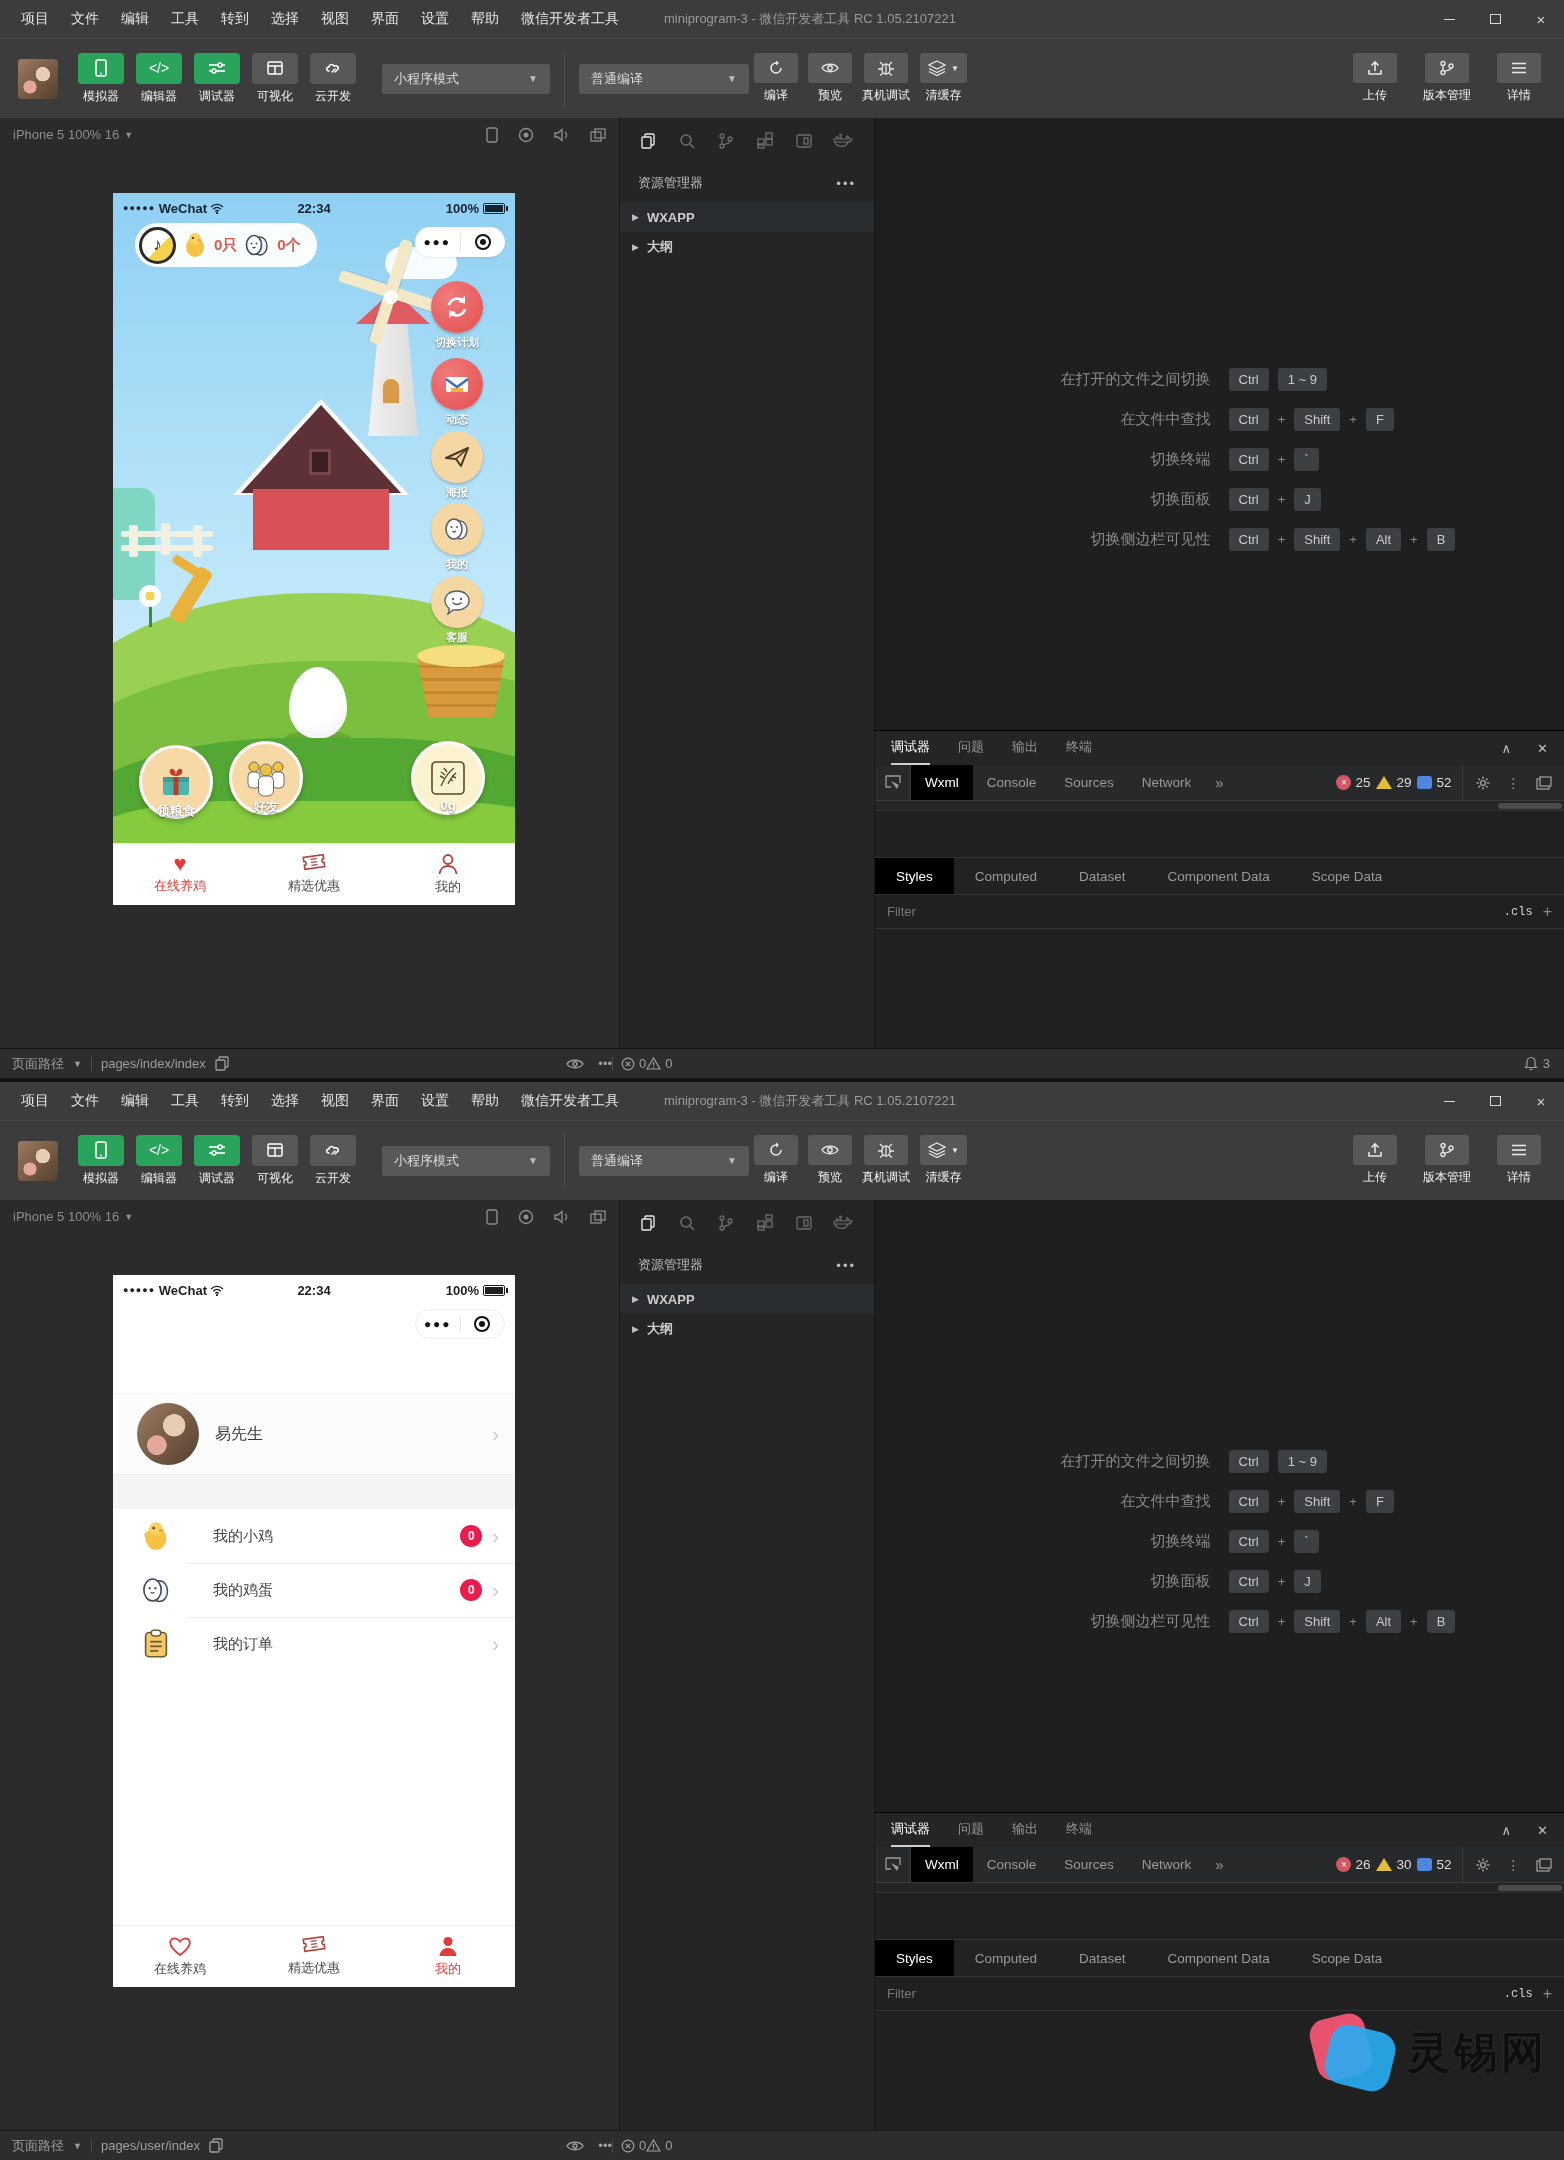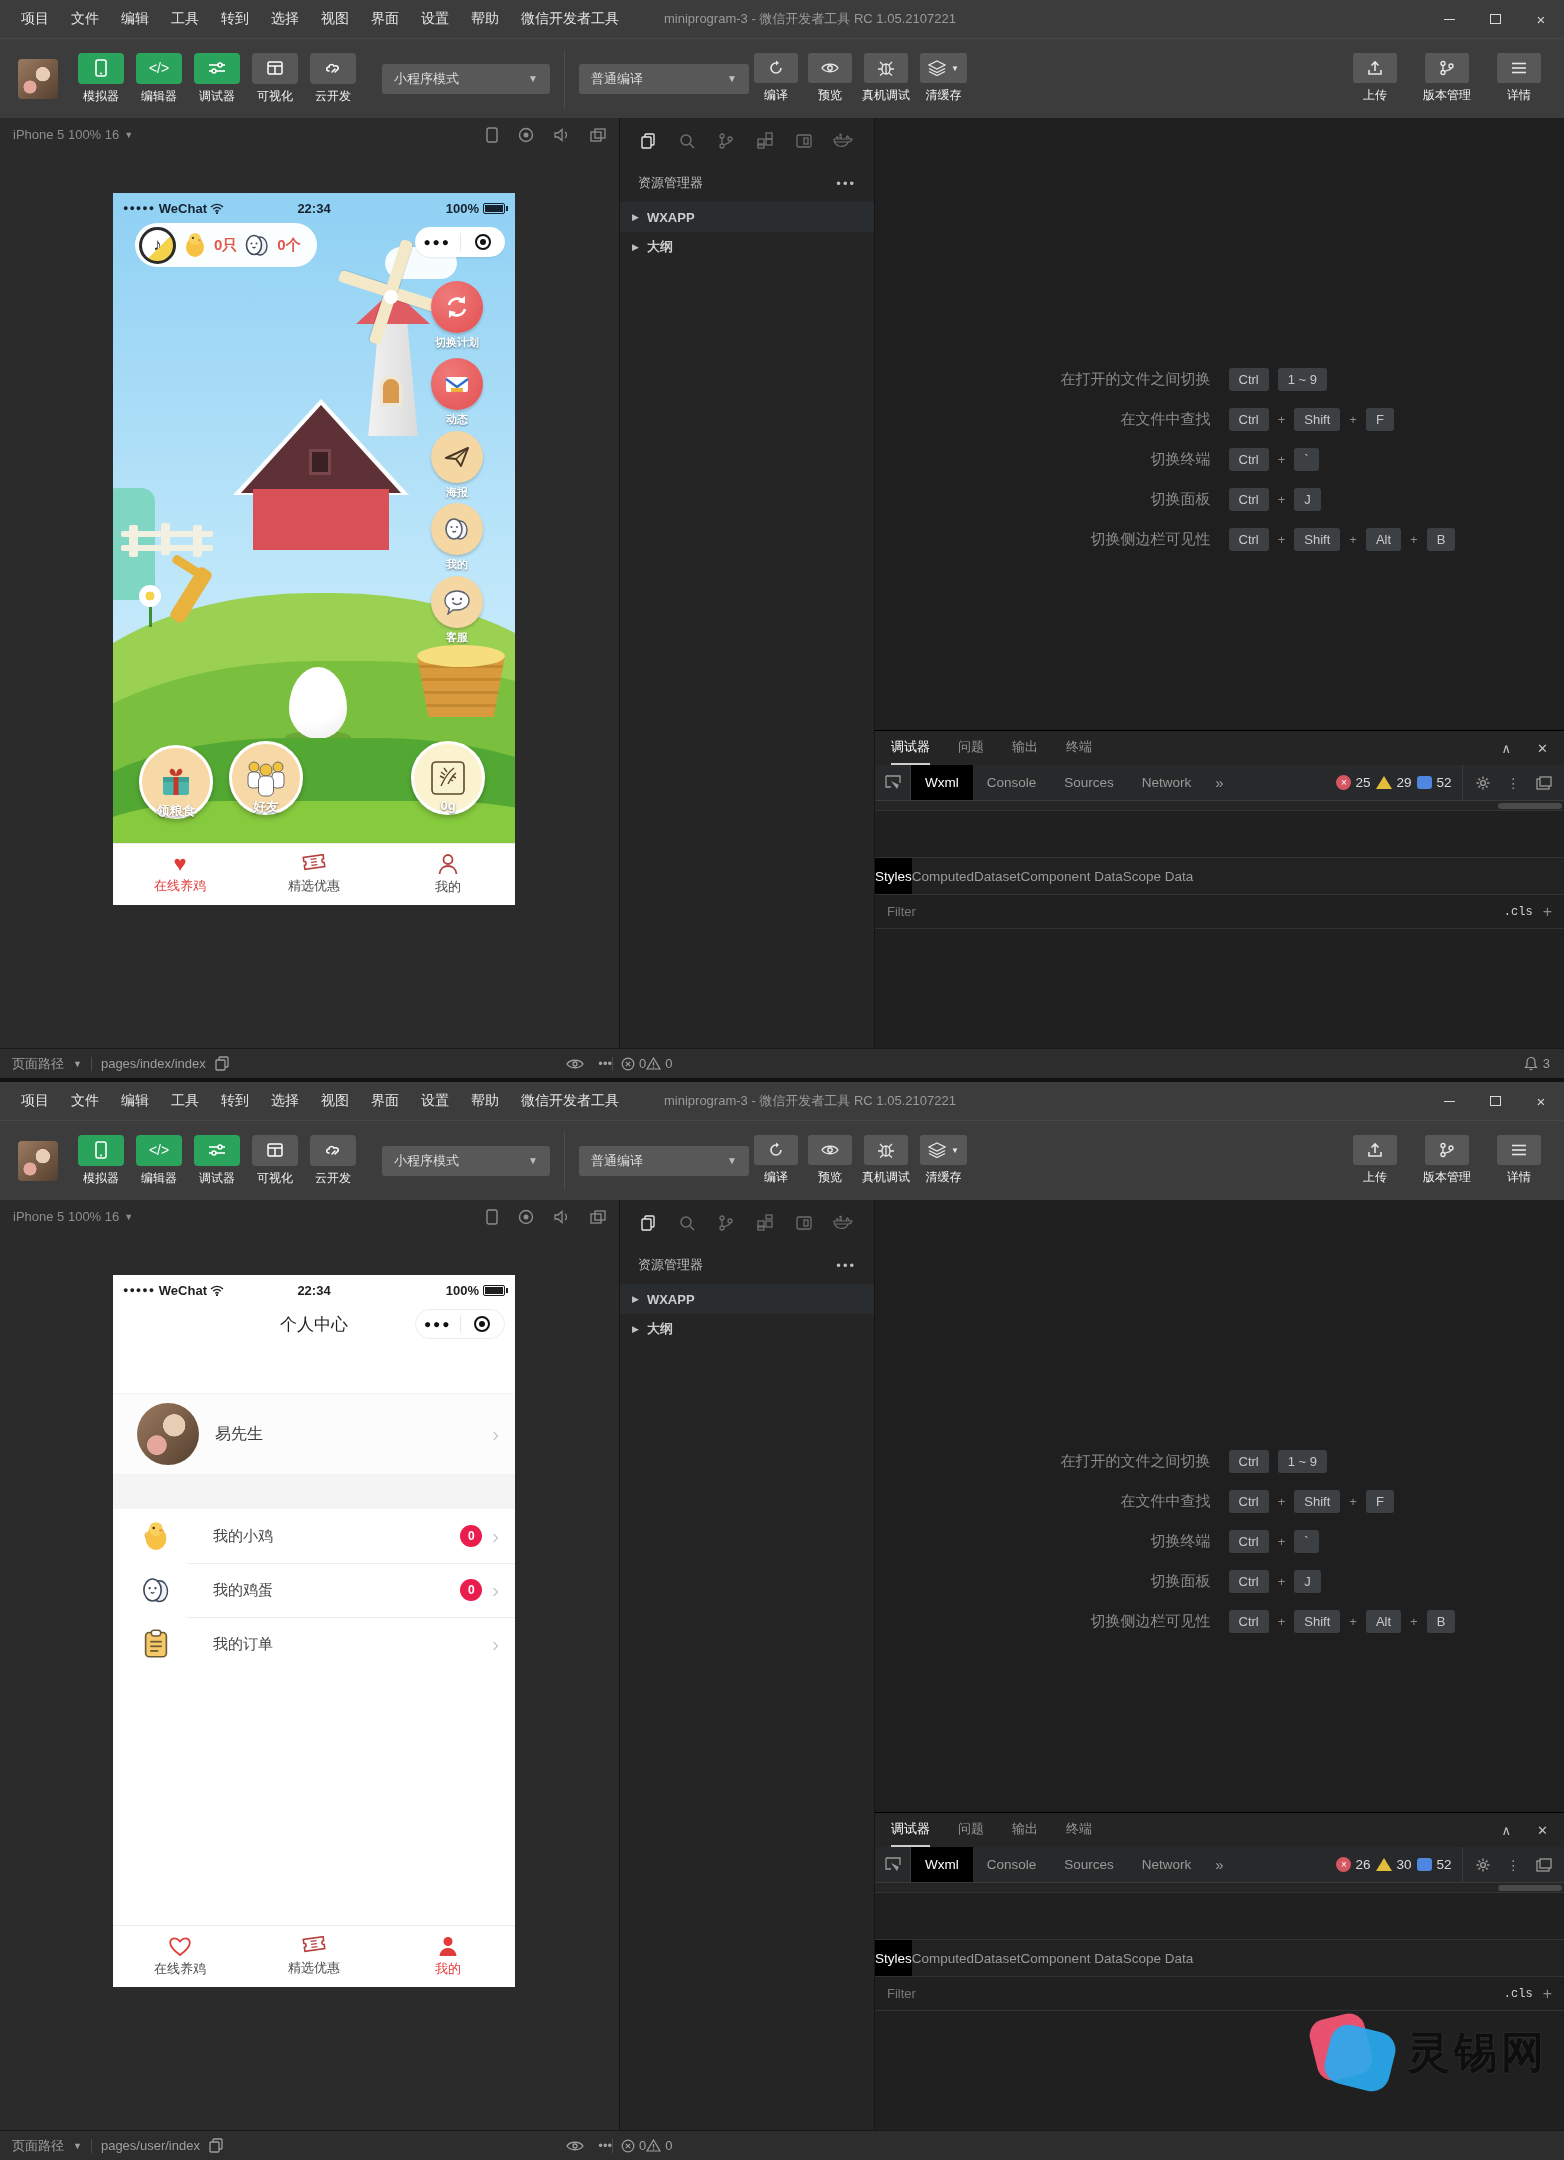--- a/index.html
+++ b/index.html
@@ -77,21 +77,21 @@
   .dt-counts { margin-left:auto; display:flex; align-items:center; gap:6px; color:#dcdcdc; padding-right:10px; }
   .cnt { display:flex; align-items:center; gap:4px; }
   .ic-err { width:15px; height:15px; border-radius:50%; background:#d45660; color:#fff; font-size:10px; display:flex; align-items:center; justify-content:center; }
   .ic-warn { width:0; height:0; border-left:8px solid transparent; border-right:8px solid transparent; border-bottom:13px solid #e2bd3a; position:relative; }
   .ic-msg { width:15px; height:13px; border-radius:3px; background:#4f87e0; }
   .dt-right { display:flex; align-items:center; gap:16px; padding:0 12px; border-left:1px solid #3a3a3a; color:#9a9a9a; }
   .dt-scroll { height:10px; background:#252526; border-bottom:1px solid #333; position:relative; }
   .dt-thumb { position:absolute; right:2px; top:2px; width:64px; height:6px; background:#4a4a4a; border-radius:3px; }
   .dt-empty { height:46px; }
   .ins-row { height:38px; display:flex; align-items:stretch; font-size:13.5px; color:#9a9a9a; border-top:1px solid #333; border-bottom:1px solid #333; background:#222; }
-  .ins-tab { padding:0 0; display:flex; align-items:center; white-space:nowrap; }
+  .ins-tab { padding:0 21px; display:flex; align-items:center; white-space:nowrap; }
   .ins-tab.active { background:#000; color:#fff; }
   .filter-row { height:34px; display:flex; align-items:center; padding:0 12px; gap:10px; border-bottom:1px solid #333; }
   .filter-input { flex:1; background:transparent; border:none; outline:none; color:#bbb; font-size:13px; }
   .filter-input::placeholder { color:#777; }
   .cls-label { color:#d2d2d2; font-size:12px; font-family:"Liberation Mono","DejaVu Sans Mono",monospace; }
   .plus-btn { color:#8a8a8a; font-size:16px; }
 
   
   .statusbar { position:absolute; left:0; right:0; bottom:0; height:30px; background:#2d2d2d; border-top:1px solid #191919; display:flex; align-items:center; font-size:13px; color:#9f9f9f; padding:0 12px; }
   .sb-left { width:600px; display:flex; align-items:center; gap:9px; }
@@ -971,23 +971,20 @@
               <circle cx="7" cy="10" r="1.1" fill="#1f1f1f"></circle>
             </svg>
           <span class="mid">22:34</span>
           <span class="right">
             <span>100%</span>
             <span class="batt">
                 <span class="fill"></span>
               </span>
           </span>
         </div>
-        <div class="u-nav">
-            <span>个人中心</span>
-          </div>
         <div class="capsule">
           <span class="cap-dots">●●●</span>
           <span class="cap-div"></span>
           <span class="cap-target">
               <span class="cap-ring">
                 <span class="cap-dot"></span>
               </span>
             </span>
         </div>
 

